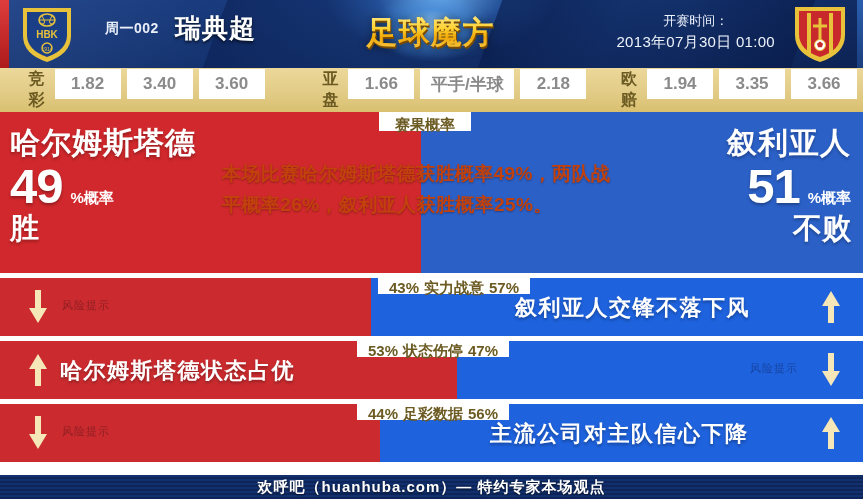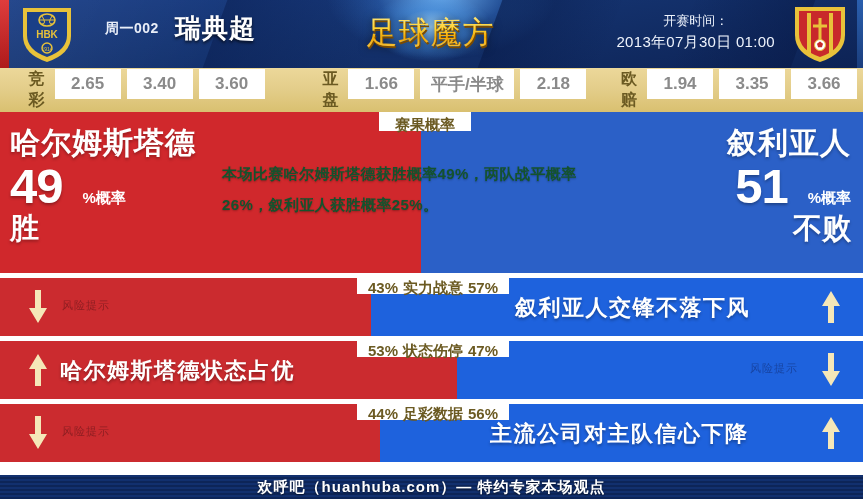--- a/index.html
+++ b/index.html
@@ -31,21 +31,21 @@
   .crest-home{left:18px;}
   .crest-away{right:14px;}
 
   .match-no{position:absolute;left:105px;top:20px;color:#e9eef8;font-size:14px;font-weight:bold;letter-spacing:.5px;}
   .league{position:absolute;left:175px;top:11px;color:#fff;font-size:26px;font-weight:bold;letter-spacing:1px;
     text-shadow:0 2px 3px rgba(0,0,0,.65);}
 
   .brand{position:absolute;left:358px;top:6px;width:145px;height:56px;text-align:center;}
   .brand-glow{position:absolute;left:50%;top:-24px;margin-left:-80px;width:160px;height:90px;
     background:radial-gradient(ellipse 80px 46px at 50% 50%,rgba(160,215,255,.95) 0%,rgba(80,160,240,.45) 38%,rgba(20,60,140,0) 75%);}
-  .brand-text{position:relative;font-size:31px;font-weight:normal;letter-spacing:1px;line-height:54px;
+  .brand-text{position:relative;font-size:31px;font-weight:bold;letter-spacing:1px;line-height:54px;
     color:#ffd23a;
     background:linear-gradient(180deg,#fff4b0 0%,#ffd233 42%,#f0a808 58%,#ffe27a 100%);
     -webkit-background-clip:text;background-clip:text;-webkit-text-fill-color:transparent;
     filter:drop-shadow(1px 2px 0 #7a4a00) drop-shadow(0 0 4px rgba(0,0,0,.5));}
 
   .kick{position:absolute;right:88px;top:11px;text-align:center;color:#eef3fc;line-height:1.5;}
   .kick-label{font-size:13px;}
   .kick-time{font-size:15px;letter-spacing:.3px;}
 
   
@@ -71,25 +71,25 @@
   .prob-red{background:#d0282c;}
   .prob-blue{background:#2b60c7;}
 
   .team-block{position:absolute;top:14px;color:#fff;}
   .team-left{left:10px;text-align:left;}
   .team-right{right:12px;text-align:right;}
   .team-name{font-size:30px;font-weight:bold;letter-spacing:1px;line-height:34px;
     text-shadow:0 2px 3px rgba(0,0,0,.28);}
   .team-pct{line-height:1;margin-top:2px;}
   .pct-num{font-size:49px;font-weight:bold;letter-spacing:-1px;text-shadow:0 2px 3px rgba(0,0,0,.3);}
-  .pct-unit{font-size:15px;font-weight:bold;margin-left:20px;}
+  .pct-unit{font-size:15px;font-weight:bold;margin-left:8px;}
   .team-res{font-size:29px;font-weight:bold;line-height:32px;margin-top:1px;text-shadow:0 2px 3px rgba(0,0,0,.28);}
 
-  .summary{position:absolute;left:222px;top:46px;width:400px;color:#14532d;
-    font-size:15px;font-weight:bold;line-height:31px;letter-spacing:.4px;
+  .summary{position:absolute;left:222px;top:46px;width:400px;color:#c2410c;
+    font-size:19px;font-weight:bold;line-height:31px;letter-spacing:.4px;
     text-shadow:0 1px 2px rgba(0,0,0,.3);}
 
   .badge{position:absolute;background:#fff;color:#6b5a22;font-size:15px;font-weight:bold;
     height:19px;line-height:25px;padding:0 11px;white-space:nowrap;z-index:5;
     box-shadow:0 0 0 0 rgba(0,0,0,0);}
   .badge .num{color:#6b5a22;}
   .badge .nm{margin:0 5px;}
 
   .stat-band{height:58px;}
   .stat-band .side{height:58px;position:relative;}
@@ -152,21 +152,21 @@
       <circle cx="29" cy="41" r="5.5" fill="#fff" stroke="#e8c23a" stroke-width="1"></circle>
       <path d="M29 37.5 l3 2.2 -1.1 3.5 h-3.8 L26 39.7 Z" fill="#c8292b"></path>
     </svg>
   </div>
 
   <div class="odds">
     <div class="sp2"></div>
 
     <div class="odds-group">
       <div class="odds-label">竞彩</div>
-      <div class="odds-cell">2.65</div>
+      <div class="odds-cell">1.82</div>
       <div class="odds-cell">3.40</div>
       <div class="odds-cell">3.60</div>
     </div>
 
     <div class="sp1"></div>
 
     <div class="odds-group">
       <div class="odds-label">亚盘</div>
       <div class="odds-cell">1.66</div>
       <div class="odds-cell wide">平手/半球</div>
@@ -219,21 +219,21 @@
         </svg>
         <div class="risk-txt risk-red" style="left:62px">风险提示</div>
       </div>
       <div class="side side-blue" style="width:492px">
         <div class="verdict" style="left:144px">叙利亚人交锋不落下风</div>
         <svg class="arrow" style="right:20px" viewBox="0 0 24 34">
           <path d="M12 1 L21 16 h-6 v17 h-6 V16 H3 Z" fill="#f5e7b8"></path>
         </svg>
       </div>
     </div>
-    <div class="badge" style="left:357px;top:163px;">
+    <div class="badge" style="left:378px;top:163px;">
       <span class="num">43%</span><span class="nm">实力战意</span><span class="num">57%</span>
     </div>
 
     <div class="band stat-band" style="top:229px;">
       <div class="side side-red" style="width:457px">
         <svg class="arrow" style="left:26px" viewBox="0 0 24 34">
           <path d="M12 1 L21 16 h-6 v17 h-6 V16 H3 Z" fill="#f5e7b8"></path>
         </svg>
         <div class="verdict" style="left:60px">哈尔姆斯塔德状态占优</div>
       </div>

